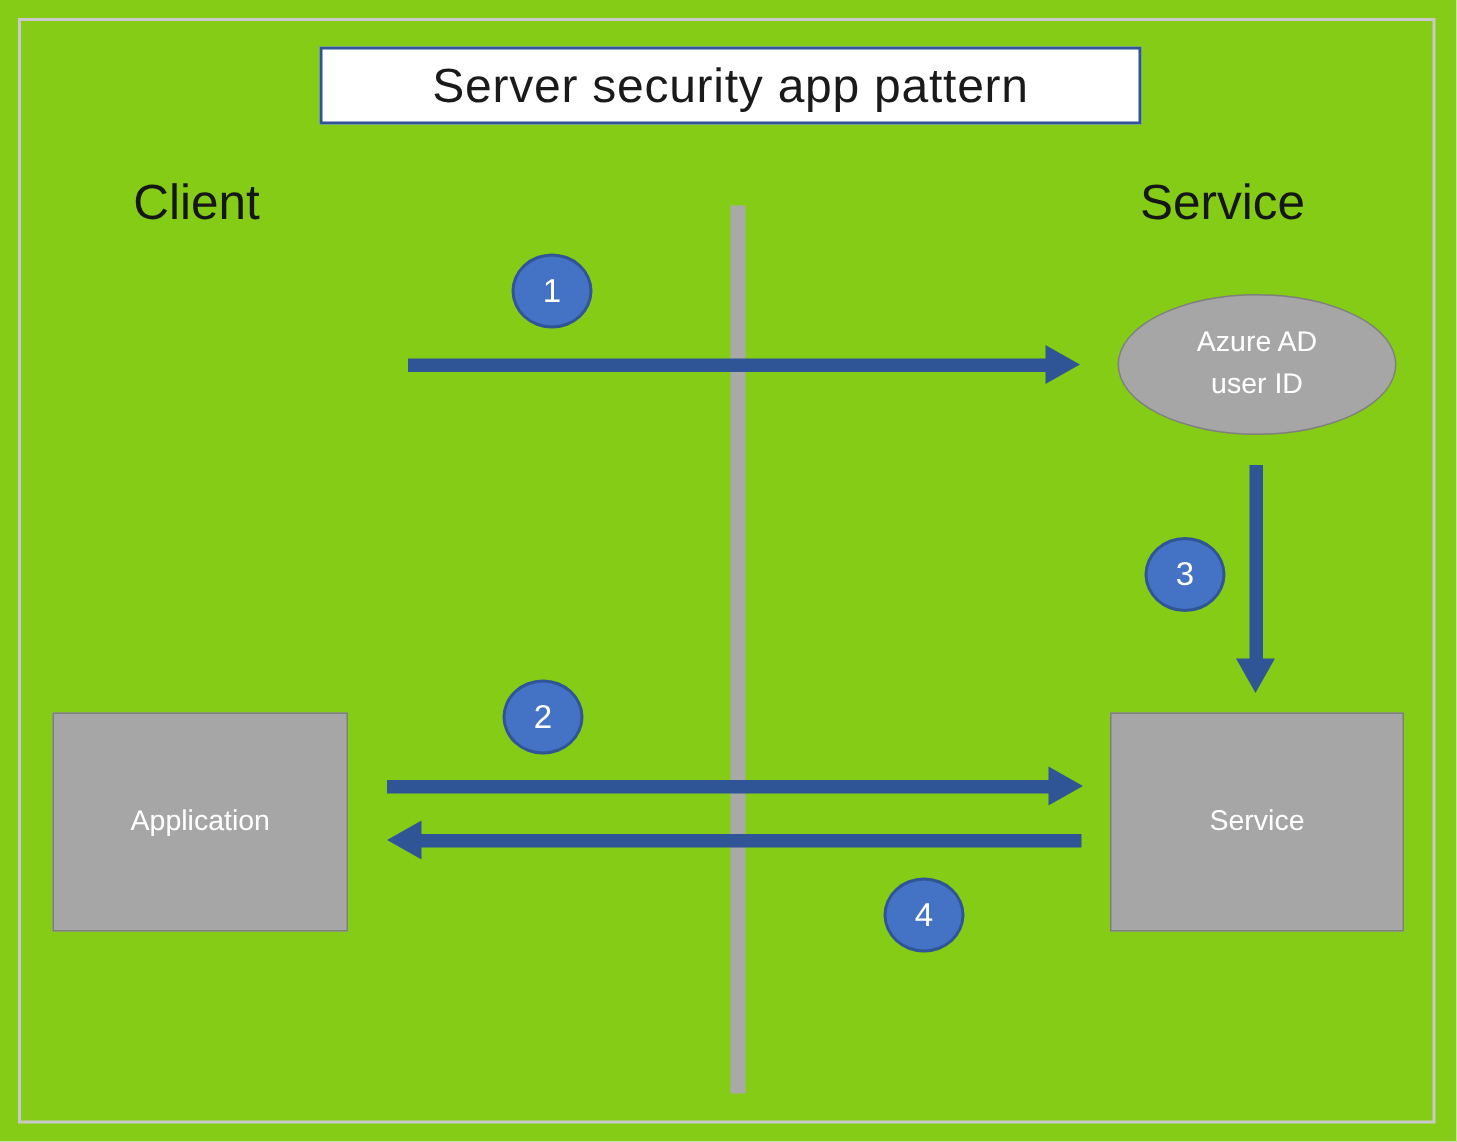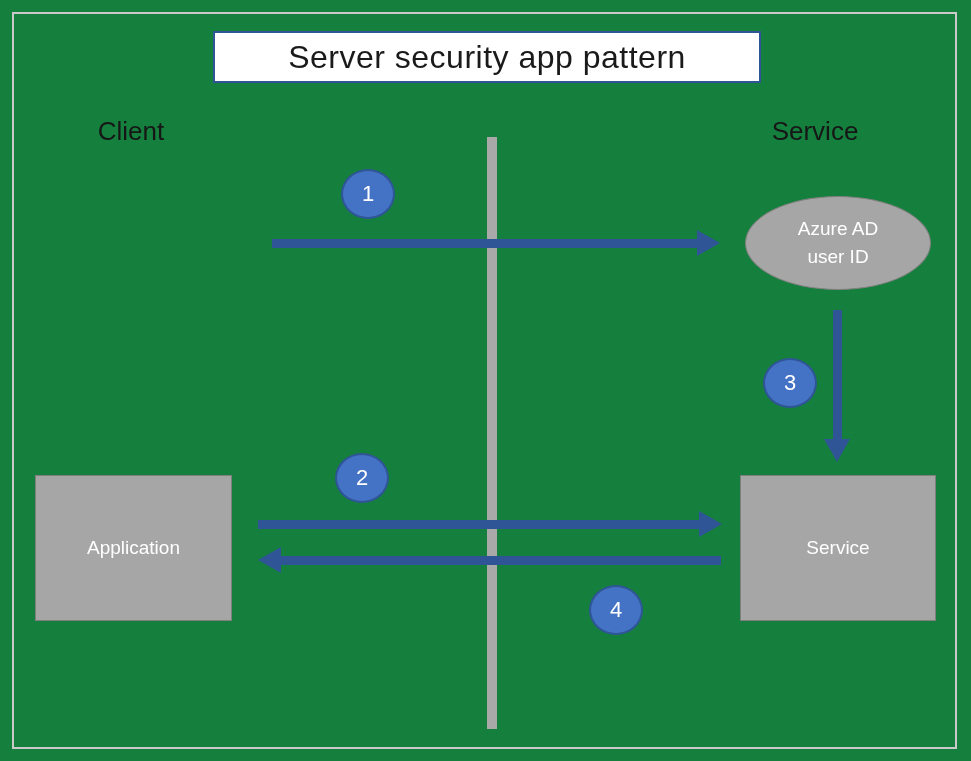--- a/index.html
+++ b/index.html
@@ -5,21 +5,21 @@
   html, body {
     margin: 0;
     padding: 0;
     background: #ffffff;
     font-family: "Liberation Sans", sans-serif;
   }
   .stage {
     position: relative;
     width: 971px;
     height: 761px;
-    background: #15803d;
+    background: #84cc16;
     overflow: hidden;
   }
   .frame {
     position: absolute;
     left: 12px; top: 12px;
     width: 941px; height: 733px;
     border: 2px solid var(--page-border, #c9c9c9);
   }
   .title-box {
     position: absolute;
@@ -28,21 +28,21 @@
     border: 2px solid var(--title-border, #2f5597);
     display: flex; align-items: center; justify-content: center;
     font-size: 32px; font-weight: 300; color: #1a1a1a;
     letter-spacing: 0.5px;
     background: #ffffff;
   }
   .col-header {
     position: absolute;
     width: 170px;
     text-align: center;
-    font-size: 26px; font-weight: 300; color: #161616;
+    font-size: 33px; font-weight: 300; color: #161616;
   }
   .col-header.left  { left: 46px;  top: 116px; }
   .col-header.right { left: 730px; top: 116px; }
 
   .divider {
     position: absolute;
     left: 487px; top: 137px;
     width: 10px; height: 592px;
     background: var(--divider, #a9a9a9);
   }

